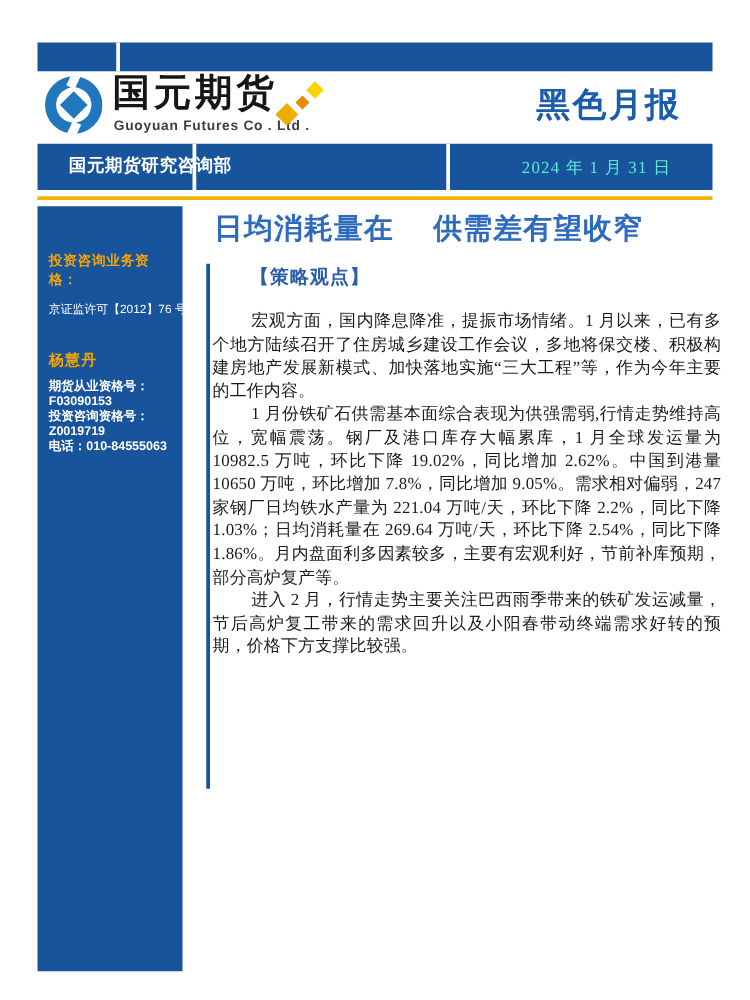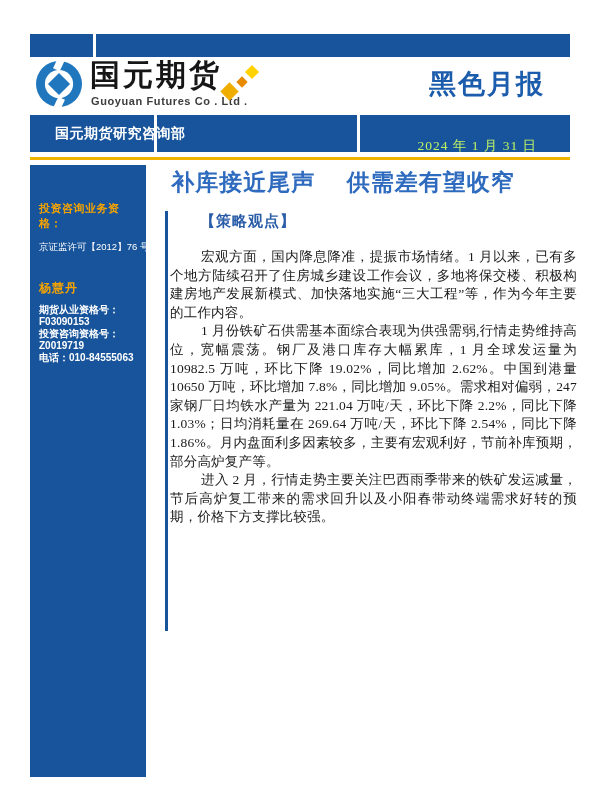--- a/index.html
+++ b/index.html
@@ -31,22 +31,22 @@
   .d2{left:238px;top:78px;width:8px;height:8px;background:var(--diamond-orange);transform:rotate(45deg);}
   .d3{left:247px;top:67px;width:10px;height:10px;background:var(--diamond-yellow);transform:rotate(45deg);}
   .report-type{position:absolute;right:55px;top:66px;font-size:27px;font-weight:bold;color:#1C5CAC;letter-spacing:2px;}
 
   
   .bar-main{position:absolute;left:30px;top:115px;width:540px;height:37px;background:var(--primary-blue);}
   .bar-main .gap1{position:absolute;left:124px;top:0;width:3px;height:100%;background:#fff;}
   .bar-main .gap2{position:absolute;left:327px;top:0;width:3px;height:100%;background:#fff;}
   .dept{position:absolute;left:25px;top:0;height:37px;line-height:37px;color:#fff;
         font-family:"Liberation Serif","DejaVu Serif",serif;font-weight:bold;font-size:14px;letter-spacing:0.5px;}
-  .date{position:absolute;right:33px;top:0;height:37px;line-height:37px;color:#bef264;
-        font-family:"Liberation Serif","DejaVu Serif",serif;font-size:13.5px;letter-spacing:1px;margin-top:12px;}
+  .date{position:absolute;right:33px;top:0;height:37px;line-height:37px;color:#5eead4;
+        font-family:"Liberation Serif","DejaVu Serif",serif;font-size:13.5px;letter-spacing:1px;}
 
   
   .gold-rule{position:absolute;left:30px;top:157px;width:540px;height:3px;background:var(--rule-gold);}
 
   
   .headline{position:absolute;left:137px;top:167px;width:412px;text-align:center;
             font-size:23px;font-weight:600;color:var(--title-blue);letter-spacing:1px;white-space:pre;}
 
   
   .sidebar{position:absolute;left:30px;top:165px;width:116px;height:612px;background:var(--primary-blue);
@@ -92,21 +92,21 @@
 
   <div class="bar-main">
     <div class="gap1"></div>
     <div class="gap2"></div>
     <div class="dept">国元期货研究咨询部</div>
     <div class="date">2024 年 1 月 31 日</div>
   </div>
 
   <div class="gold-rule"></div>
 
-  <div class="headline">补库接近尾声　 供需差有望收窄</div>
+  <div class="headline">日均消耗量在　 供需差有望收窄</div>
 
   <div class="sidebar">
     <div class="sb-qlabel">投资咨询业务资格：</div>
     <div class="sb-qno">京证监许可【2012】76 号</div>
     <div class="sb-name">杨慧丹</div>
     <div class="sb-creds">
 
     <div>期货从业资格号：</div>
         <div>F03090153</div>
         <div>投资咨询资格号：</div>

